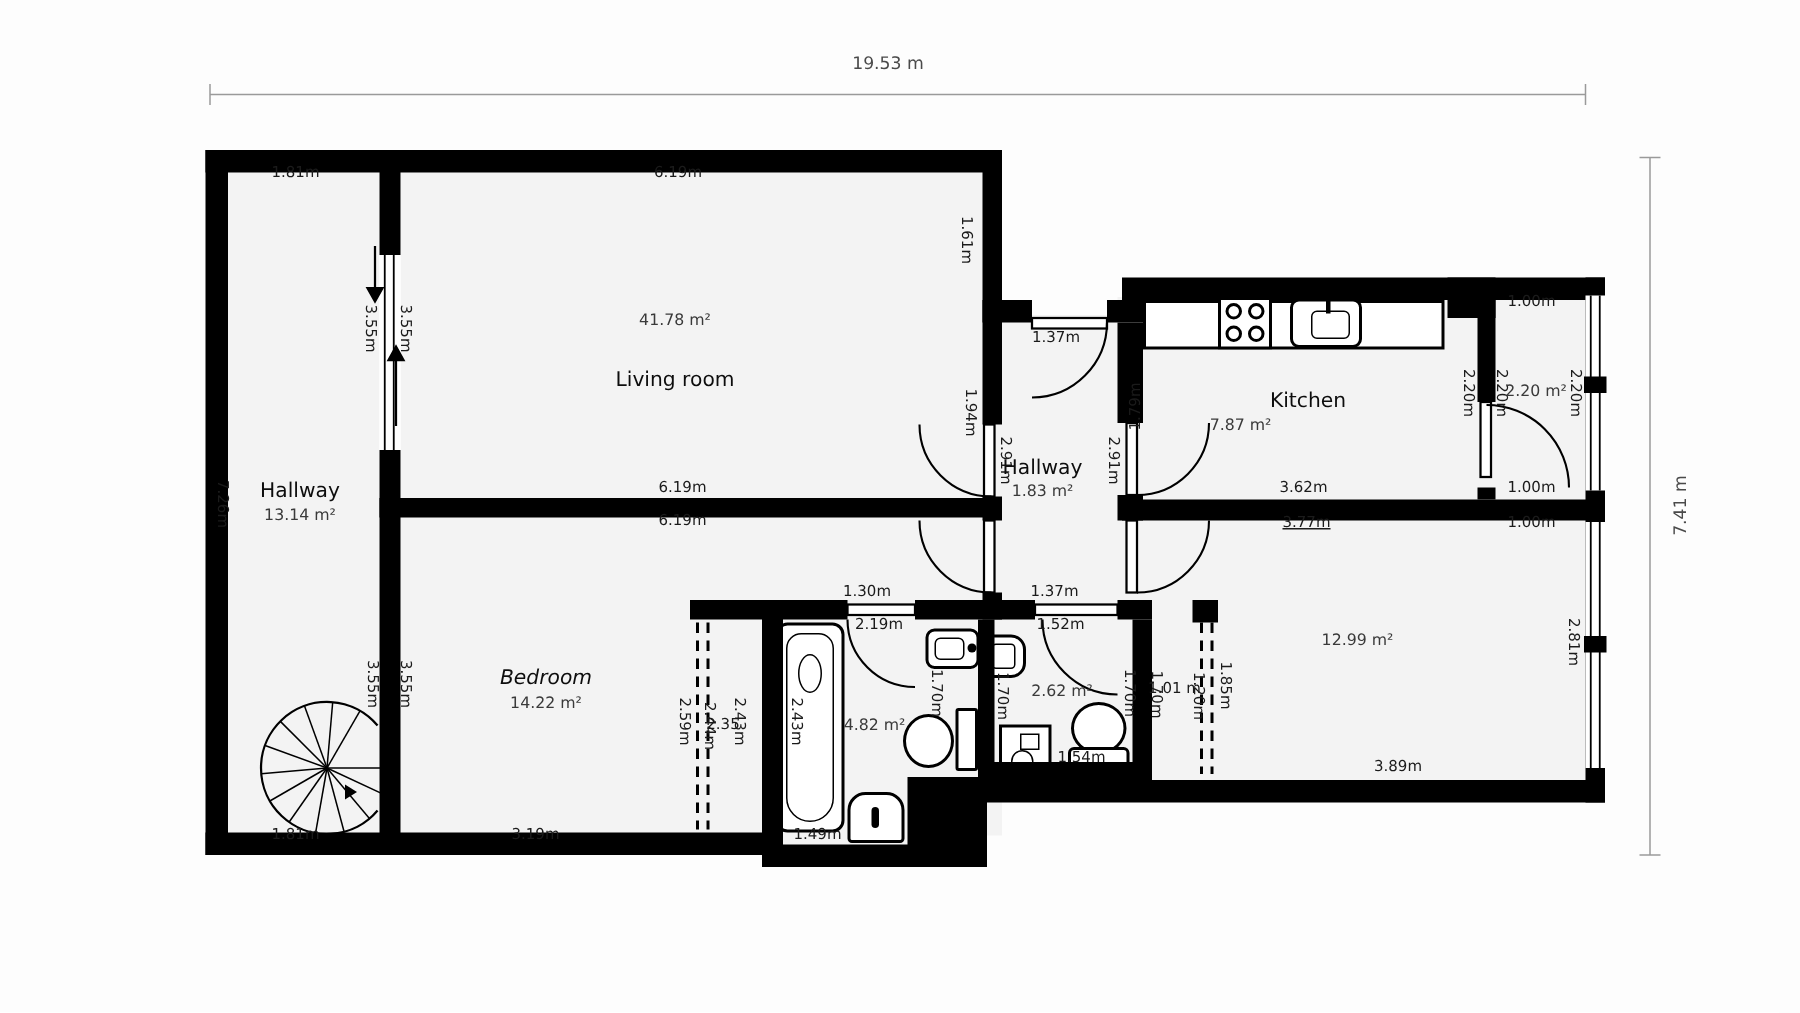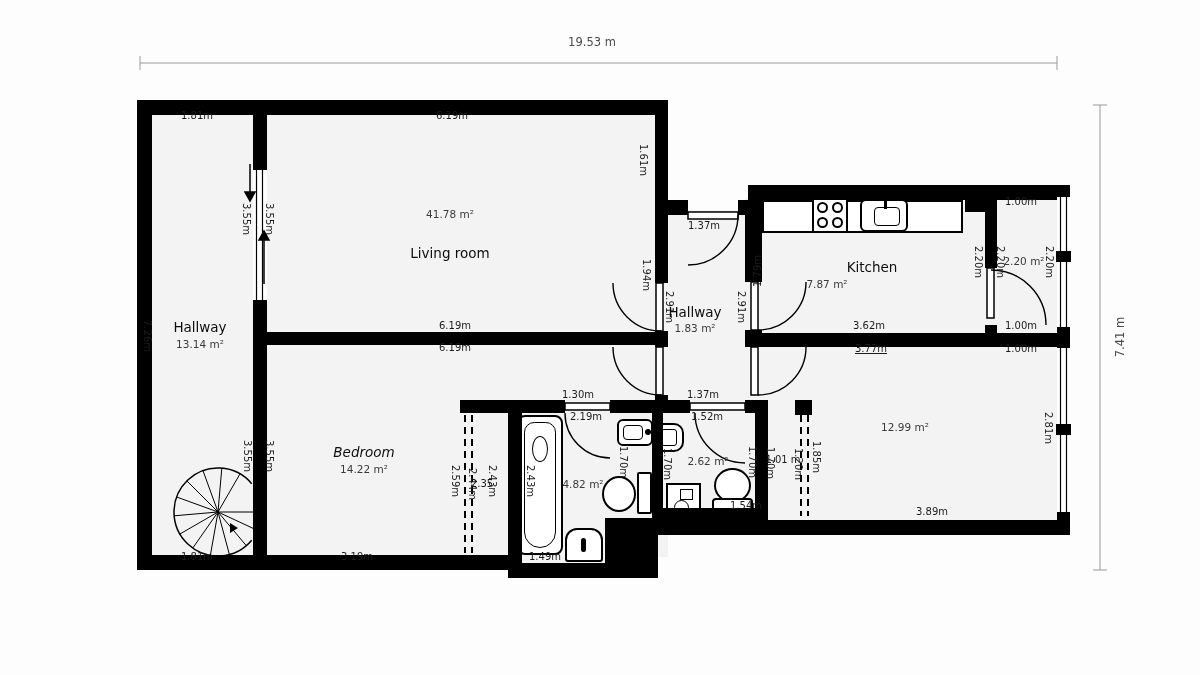--- a/index.html
+++ b/index.html
@@ -221,21 +221,21 @@
       <div class="dim" style="left: 1021px; top: 349px; transform: translate(-50%, -50%) rotate(0deg);">1.00m</div>
       <div class="dim" style="left: 1048px; top: 428px; transform: translate(-50%, -50%) rotate(90deg);">2.81m</div>
       <div class="dim" style="left: 932px; top: 512px; transform: translate(-50%, -50%) rotate(0deg);">3.89m</div>
       <div class="dim" style="left: 816px; top: 457px; transform: translate(-50%, -50%) rotate(90deg);">1.85m</div>
       <div class="dim" style="left: 798px; top: 464px; transform: translate(-50%, -50%) rotate(90deg);">1.20m</div>
       <div class="dim" style="left: 783px; top: 460px; transform: translate(-50%, -50%) rotate(0deg);">1.01 m</div>
       <div class="dim" style="left: 752px; top: 462px; transform: translate(-50%, -50%) rotate(90deg);">1.70m</div>
       <div class="dim" style="left: 770px; top: 463px; transform: translate(-50%, -50%) rotate(90deg);">1.70m</div>
       <div class="dim" style="left: 667px; top: 464px; transform: translate(-50%, -50%) rotate(90deg);">1.70m</div>
       <div class="dim" style="left: 623px; top: 462px; transform: translate(-50%, -50%) rotate(90deg);">1.70m</div>
-      <div class="dim" style="left: 746px; top: 506px; transform: translate(-50%, -50%) rotate(0deg); text-align: right;">1.54m</div>
+      <div class="dim" style="left: 721px; top: 506px; transform: translate(-50%, -50%) rotate(0deg); text-align: right;">1.54m</div>
       <div class="dim" style="left: 578px; top: 395px; transform: translate(-50%, -50%) rotate(0deg);">1.30m</div>
       <div class="dim" style="left: 586px; top: 417px; transform: translate(-50%, -50%) rotate(0deg);">2.19m</div>
       <div class="dim" style="left: 545px; top: 557px; transform: translate(-50%, -50%) rotate(0deg);">1.49m</div>
       <div class="dim" style="left: 530px; top: 481px; transform: translate(-50%, -50%) rotate(90deg);">2.43m</div>
       <div class="dim" style="left: 492px; top: 481px; transform: translate(-50%, -50%) rotate(90deg);">2.43m</div>
       <div class="dim" style="left: 482px; top: 484px; transform: translate(-50%, -50%) rotate(0deg);">2.35</div>
       <div class="dim" style="left: 472px; top: 484px; transform: translate(-50%, -50%) rotate(90deg);">2.44m</div>
       <div class="dim" style="left: 455px; top: 481px; transform: translate(-50%, -50%) rotate(90deg);">2.59m</div>
       <div class="rn" style="left: 200px; top: 328px; transform: translate(-50%, -50%) rotate(0deg);">Hallway</div>
       <div class="ra" style="left: 200px; top: 344px; transform: translate(-50%, -50%) rotate(0deg);">13.14 m²</div>

